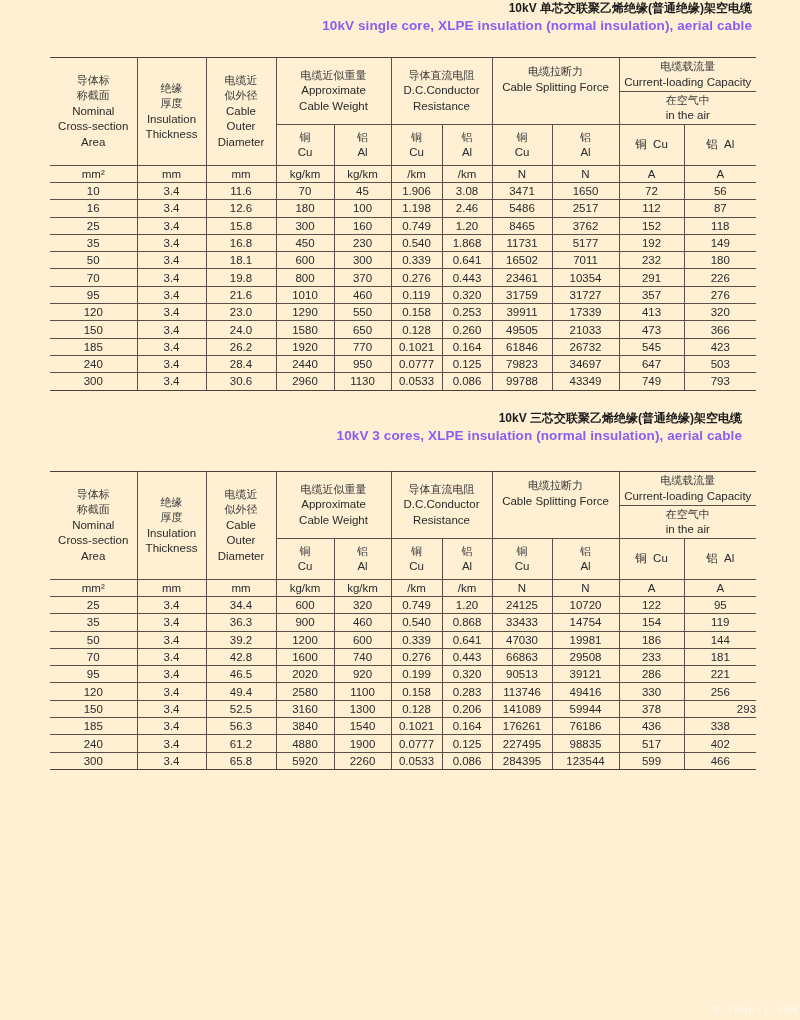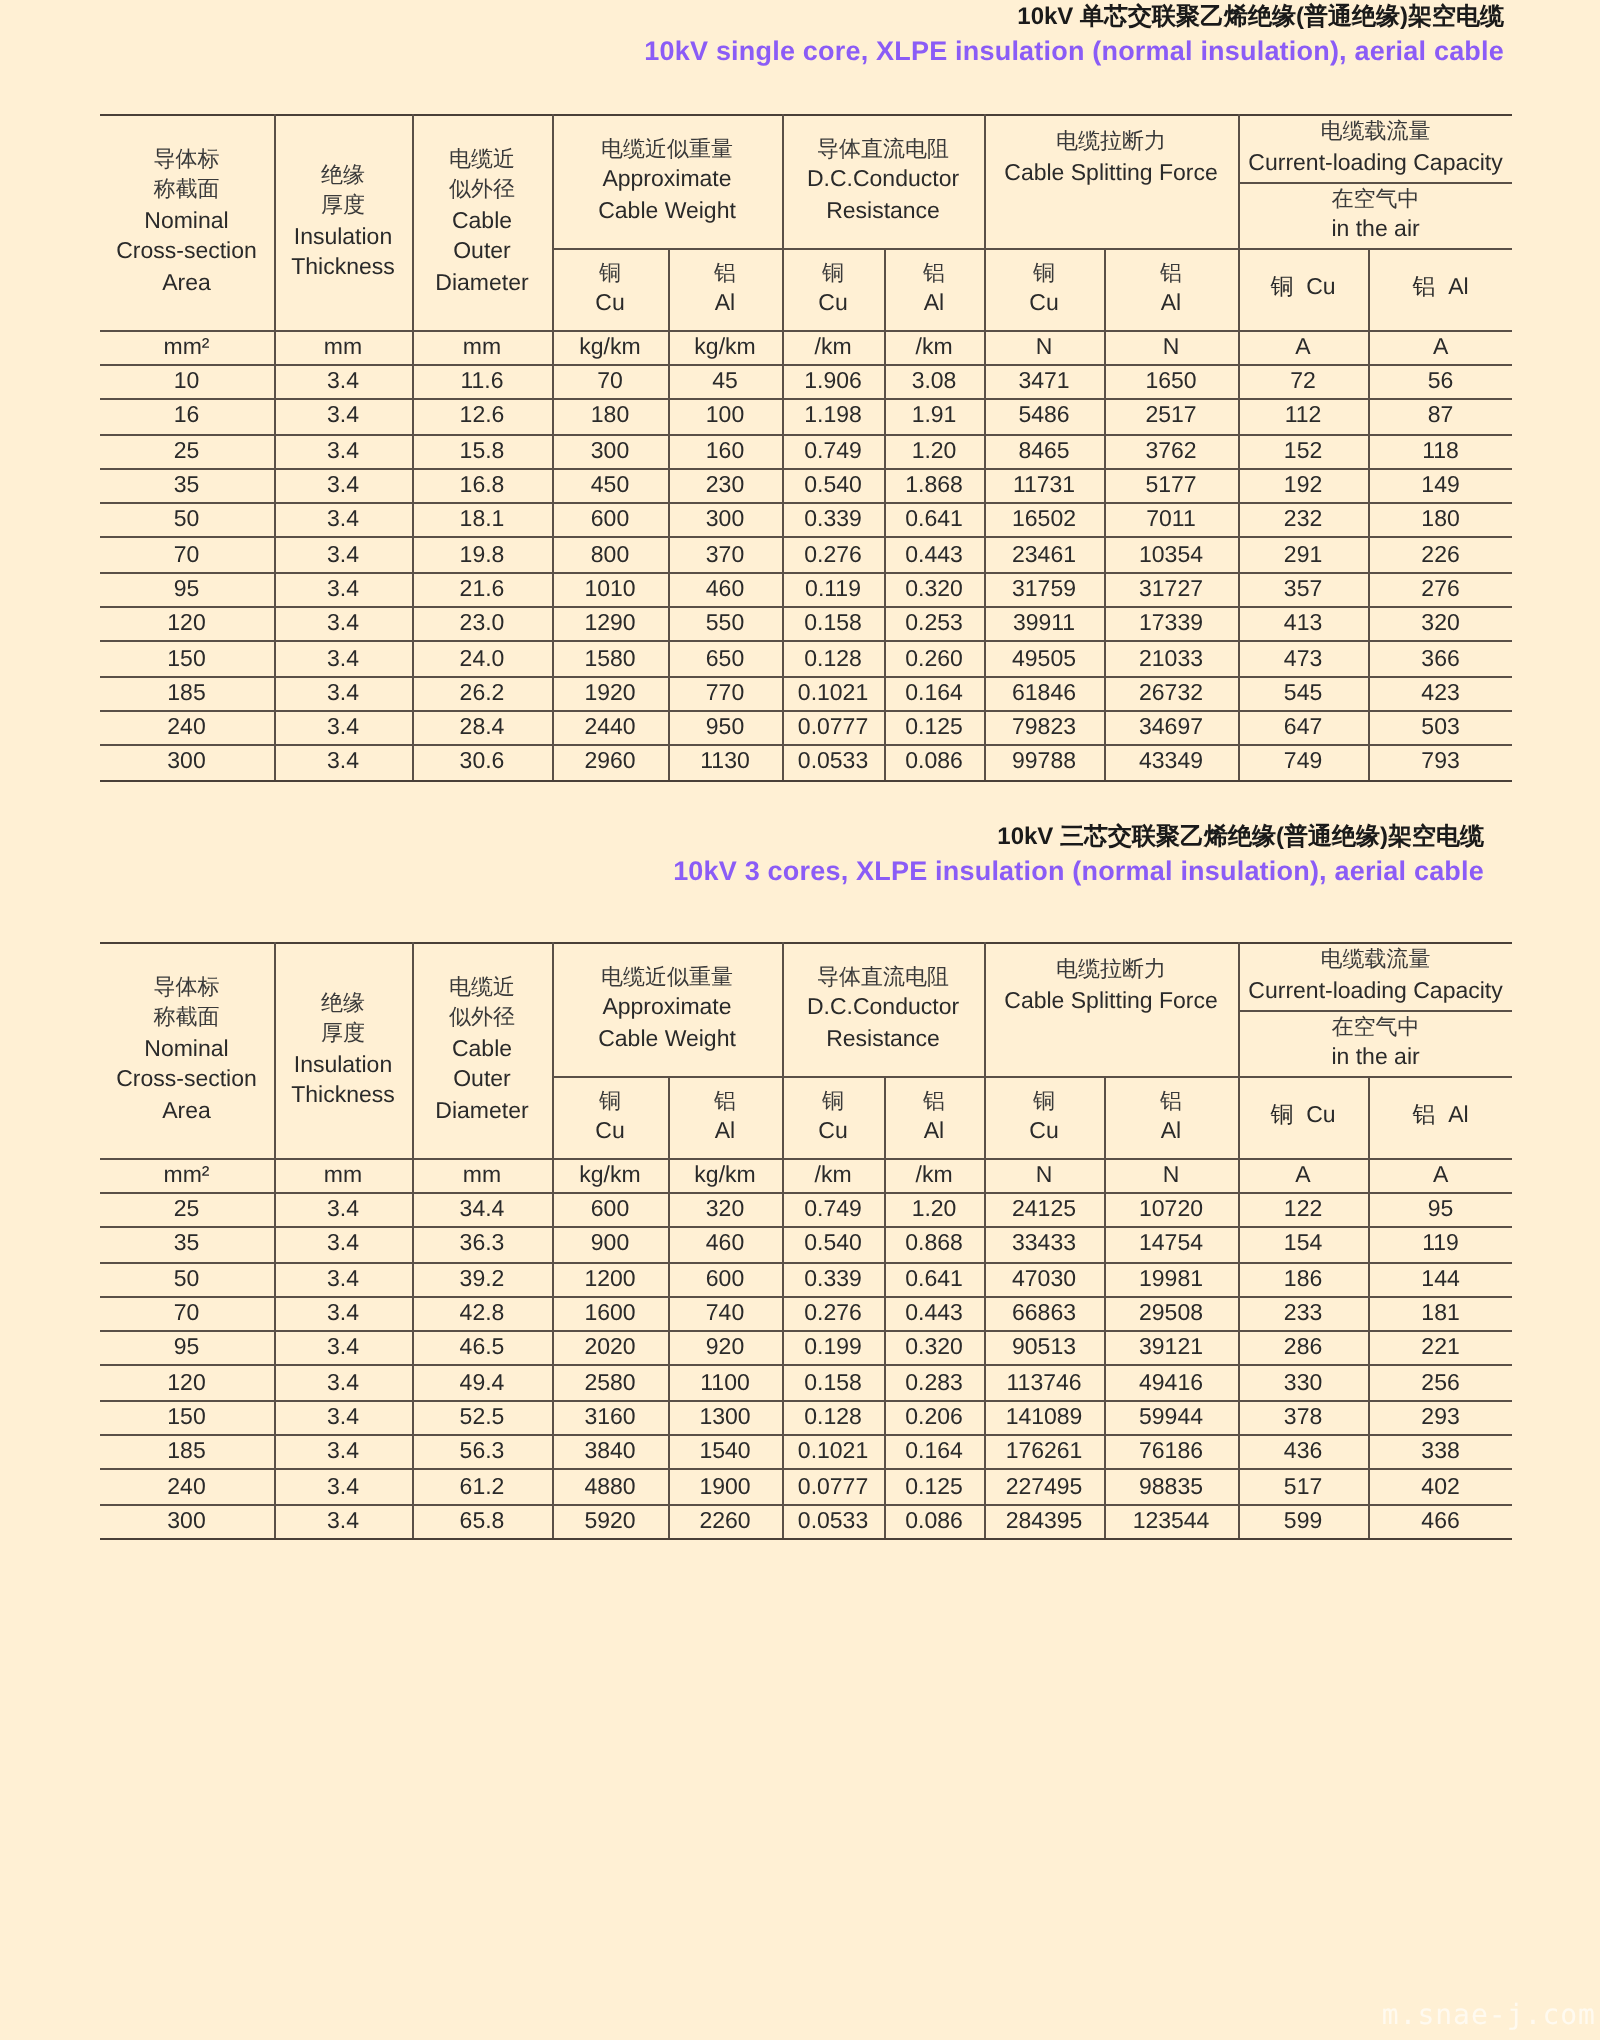--- a/index.html
+++ b/index.html
@@ -22,21 +22,21 @@
   }
   table.spec tr.hdr-top th { border-top:1.5px solid #4a4038; }
   table.spec tr:last-child td { border-bottom:1.5px solid #4a4038; }
   table.spec th:first-child, table.spec td:first-child { border-left:none; }
   table.spec th:last-child, table.spec td:last-child { border-right:none; }
   table.spec tr.data td { height:16.3px; line-height:16px; }
   table.spec tr.units td { height:16px; line-height:15px; }
   .cn { font-size:11px; color:#3a3a3a; }
   .sub th { height:40px; }
   .watermark {
-    position:absolute; right:2px; bottom:4px; font-family:"DejaVu Sans Mono", monospace; font-size:14px; color:#fffaf0; letter-spacing:0.5px;
+    position:absolute; right:2px; bottom:4px; font-family:"DejaVu Sans Mono", monospace; font-size:11px; color:#fffaf0; letter-spacing:0.5px;
   }
 </style>
 </head>
 <body>
 
 <div class="title-cn" style="top:0px;">10kV 单芯交联聚乙烯绝缘(普通绝缘)架空电缆</div>
 <div class="title-en" style="top:18px;">10kV  single core, XLPE insulation (normal insulation), aerial cable</div>
 
 <table class="spec" id="t1" style="top:57px;">
   <colgroup>
@@ -155,21 +155,21 @@
         <td>72</td>
         <td style="border-right: none;">56</td>
       </tr>
       <tr class="data">
         <td>16</td>
         <td>3.4</td>
         <td>12.6</td>
         <td>180</td>
         <td>100</td>
         <td>1.198</td>
-        <td>1.91</td>
+        <td>2.46</td>
         <td>5486</td>
         <td>2517</td>
         <td>112</td>
         <td style="border-right: none;">87</td>
       </tr>
       <tr class="data">
         <td>25</td>
         <td>3.4</td>
         <td>15.8</td>
         <td>300</td>
@@ -490,21 +490,21 @@
         <td>150</td>
         <td>3.4</td>
         <td>52.5</td>
         <td>3160</td>
         <td>1300</td>
         <td>0.128</td>
         <td>0.206</td>
         <td>141089</td>
         <td>59944</td>
         <td>378</td>
-        <td style="border-right: none;">293</td>
+        <td style="border-right: none; text-align: right;">293</td>
       </tr>
       <tr class="data">
         <td>185</td>
         <td>3.4</td>
         <td>56.3</td>
         <td>3840</td>
         <td>1540</td>
         <td>0.1021</td>
         <td>0.164</td>
         <td>176261</td>

